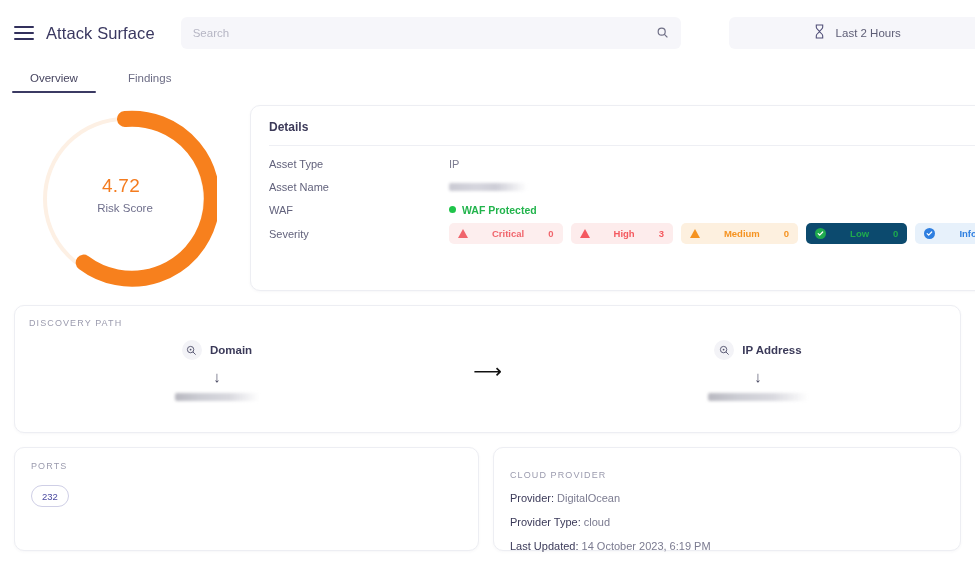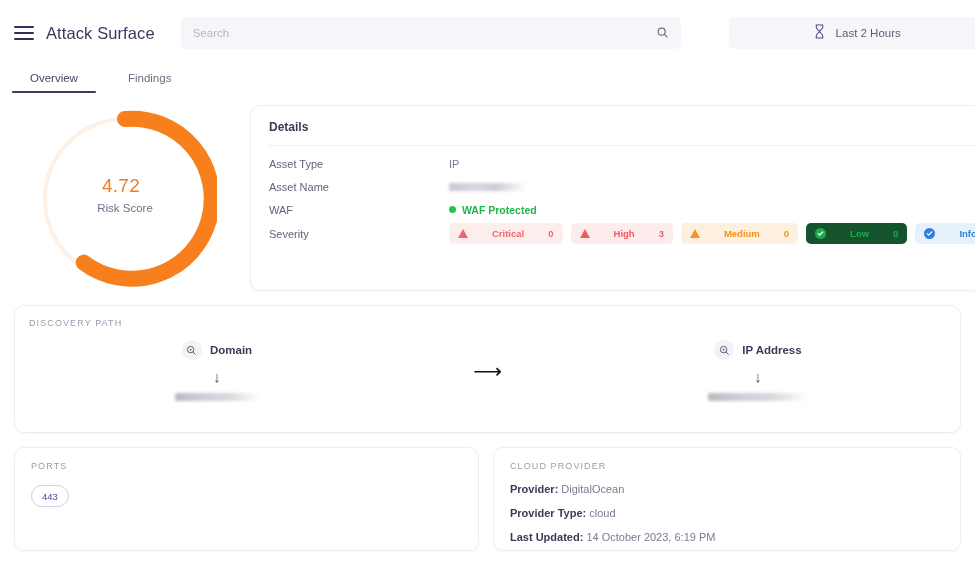--- a/index.html
+++ b/index.html
@@ -176,31 +176,31 @@
     margin-top: 9px; height: 8px; width: 84px; border-radius: 2px;
     background: linear-gradient(90deg, #b8b8c0 0%, #cccdd4 30%, #d9d9df 65%, rgba(226,226,232,0) 100%);
     filter: blur(1.5px);
   }
   .dp-redact.wide { width: 100px; }
   .dp-arrow-right { font-size: 20px; color: #111; line-height: 1; }
 
   
   .bottom { margin-top: 14px; display: flex; gap: 14px; }
   .ports-card { flex: 0 0 465px; padding: 13px 16px; height: 104px; }
-  .cloud-card { flex: 1; padding: 13px 16px; height: 104px; }
+  .cloud-card { flex: 1; padding: 22px 16px; height: 104px; }
   .port-chip {
     margin-top: 14px;
     display: inline-flex; align-items: center; justify-content: center;
     min-width: 36px; height: 22px; padding: 0 10px;
     border: 1px solid #cfcfe6; border-radius: 12px;
     font-size: 9.5px; color: #4a49a0;
     cursor: pointer;
   }
   .cloud-line { font-size: 11px; color: #7b7b90; margin-top: 12px; }
-  .cloud-line b { color: #3b3a59; font-weight: bold; }
+  .cloud-line b { color: #3b3a59; font-weight: normal; }
 </style>
 </head>
 <body>
 
 <div class="header">
   <div class="hamburger">
     <span></span>
       <span></span>
       <span></span>
   </div>
@@ -285,21 +285,21 @@
             <span>High</span>
             <span class="cnt">3</span>
           </div>
 
           <div class="sev" style="background: rgb(253, 240, 223); color: rgb(245, 147, 33);">
             <span class="tri" style="border-bottom: 9px solid rgb(245, 147, 33);"></span>
             <span>Medium</span>
             <span class="cnt">0</span>
           </div>
 
-          <div class="sev" style="background: #14532d; color: rgb(31, 170, 78);">
+          <div class="sev" style="background: #0c4a6e; color: rgb(31, 170, 78);">
             <span class="circ" style="color: rgb(31, 170, 78);">
               <svg width="11" height="11" viewBox="0 0 16 16">
                   <circle cx="8" cy="8" r="8" fill="currentColor"></circle>
                   <path d="M4.6 8.2l2.2 2.2 4.4-4.6" fill="none" stroke="#fff" stroke-width="1.8" stroke-linecap="round" stroke-linejoin="round"></path>
                 </svg>
             </span>
             <span>Low</span>
             <span class="cnt">0</span>
           </div>
 
@@ -354,21 +354,21 @@
         <div class="dp-arrow-down">↓</div>
         <div class="dp-redact wide"></div>
       </div>
 
     </div>
   </div>
 
   <div class="bottom">
     <div class="card ports-card">
       <div class="panel-title">Ports</div>
-      <div class="port-chip">443</div>
+      <div class="port-chip">232</div>
     </div>
 
     <div class="card cloud-card">
       <div class="panel-title">Cloud Provider</div>
       <div class="cloud-line">
         <b>Provider:</b>
         <span>DigitalOcean</span>
       </div>
       <div class="cloud-line">
         <b>Provider Type:</b>

